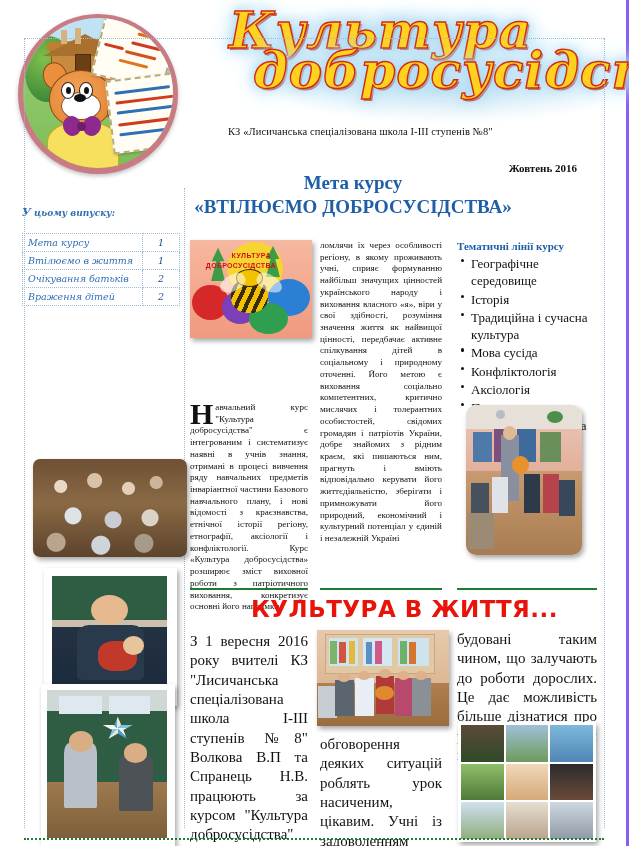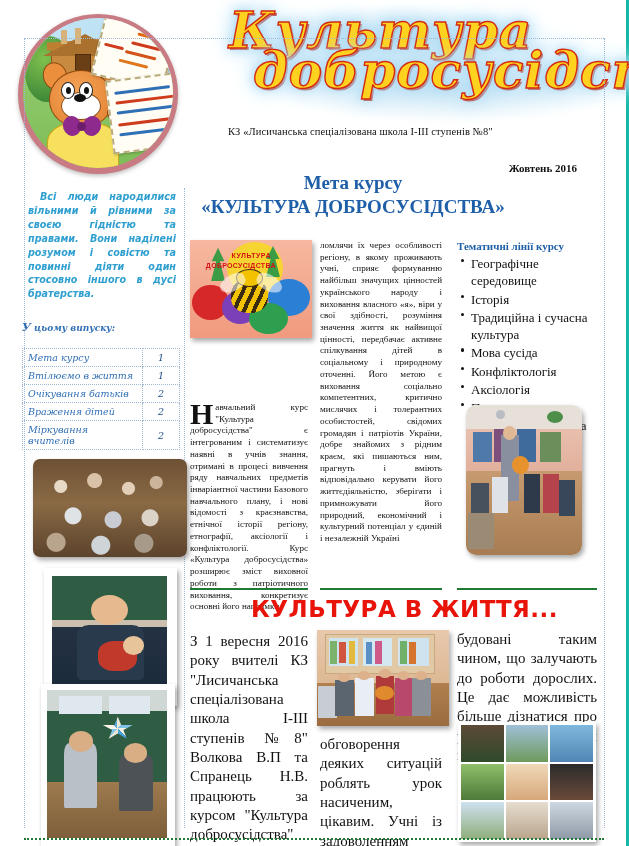--- a/index.html
+++ b/index.html
@@ -6,21 +6,21 @@
   html,body{margin:0;padding:0;}
   body{
     width:629px;height:846px;overflow:hidden;
     background:#ffffff;
     font-family:"Liberation Serif", serif;
     position:relative;
   }
   .page{
     position:absolute;inset:0;
     background:#fff;
-    border-right:3px solid #14b8a6;
+    border-right:3px solid #8b5cf6;
   }
   
   .masthead{position:absolute;left:0;top:0;width:629px;height:185px;}
   .logo-circle{
     position:absolute;left:18px;top:14px;width:160px;height:160px;border-radius:50%;
     background:#c97b84;
     box-shadow:0 2px 4px rgba(0,0,0,.25);
     overflow:hidden;
   }
   .logo-inner{
@@ -237,30 +237,29 @@
     <div class="title-wrap">
       <div class="glow"></div>
       <div class="title1">Культура</div>
       <div class="title2">добросусідства</div>
     </div>
 
     <div class="school-line">КЗ «Лисичанська спеціалізована школа І-ІІІ ступенів №8"</div>
     <div class="issue-date">Жовтень 2016</div>
 
     <div class="meta-title">Мета курсу</div>
-    <div class="meta-title2">«КУЛЬТУРА ДОБРОСУСІДСТВА»</div>
+    <div class="meta-title2">«ВТІЛЮЄМО ДОБРОСУСІДСТВА»</div>
   </div>
 
   <div class="frame" style="left:24px;top:38px;width:580px;height:0;border-width:1px 0 0 0;"></div>
   <div class="frame" style="left:24px;top:38px;width:0;height:790px;border-width:0 0 0 1px;"></div>
   <div class="frame" style="left:604px;top:38px;width:0;height:790px;border-width:0 0 0 1px;"></div>
   <div class="frame" style="left:184px;top:188px;width:0;height:640px;border-width:0 0 0 1px;"></div>
 
   <div class="side">
-    <div class="side-quote">Всі люди народилися вільними й рівними за своєю гідністю та правами. Вони наділені розумом і совістю та повинні діяти один стосовно іншого в дусі братерства.</div>
 
     <div class="toc-head">
       <span>У</span><span class="small"> цьому випуску:</span>
     </div>
 
     <table class="toc">
       <tbody>
         <tr>
           <td>Мета курсу</td>
           <td class="num">1</td>
@@ -268,24 +267,20 @@
         <tr>
           <td>Втілюємо в життя</td>
           <td class="num">1</td>
         </tr>
         <tr>
           <td>Очікування батьків</td>
           <td class="num">2</td>
         </tr>
         <tr>
           <td>Враження дітей</td>
-          <td class="num">2</td>
-        </tr>
-        <tr>
-          <td>Міркування вчителів</td>
           <td class="num">2</td>
         </tr>
       </tbody>
     </table>
   </div>
 
   <div class="photo" style="left:33px;top:459px;width:148px;height:92px;border-radius:7px;padding:3px;">
     <div class="ph-inner" style="border-radius:5px;background:
         radial-gradient(circle at 18% 28%,#e8d9c6 6px,transparent 7px),
         radial-gradient(circle at 40% 22%,#d9c2a8 7px,transparent 8px),

